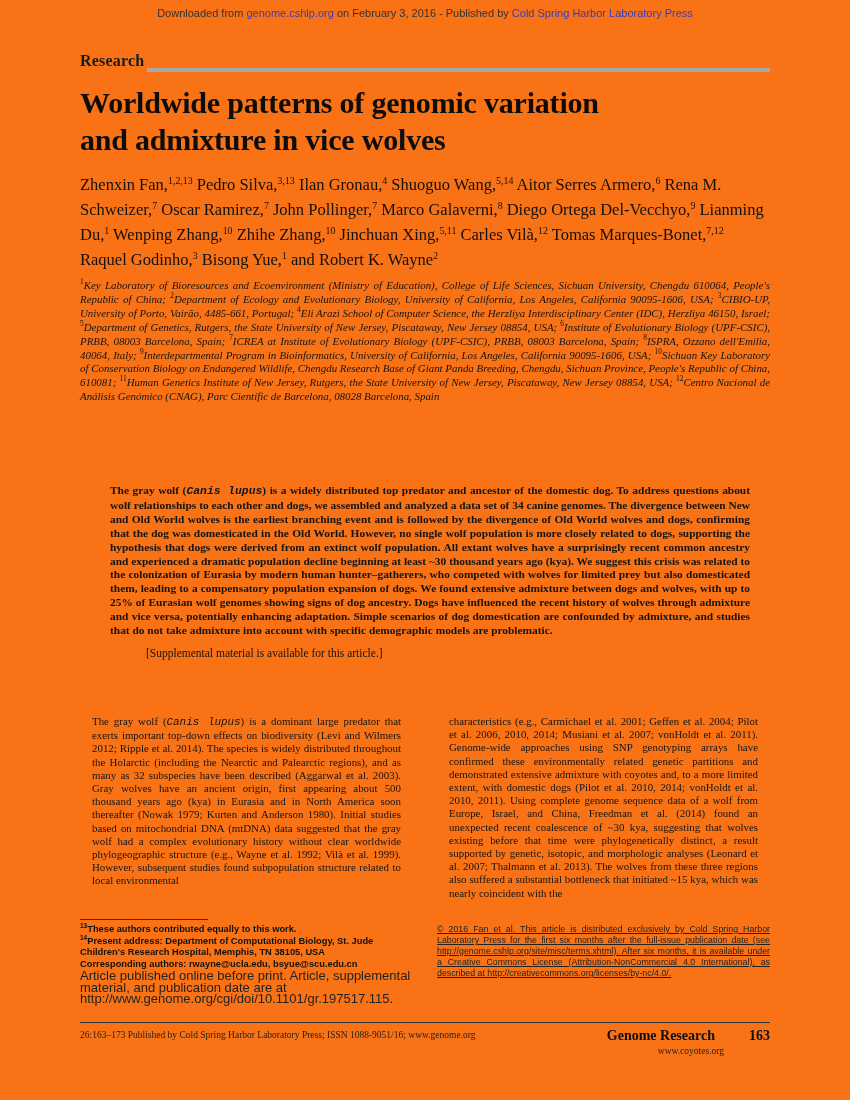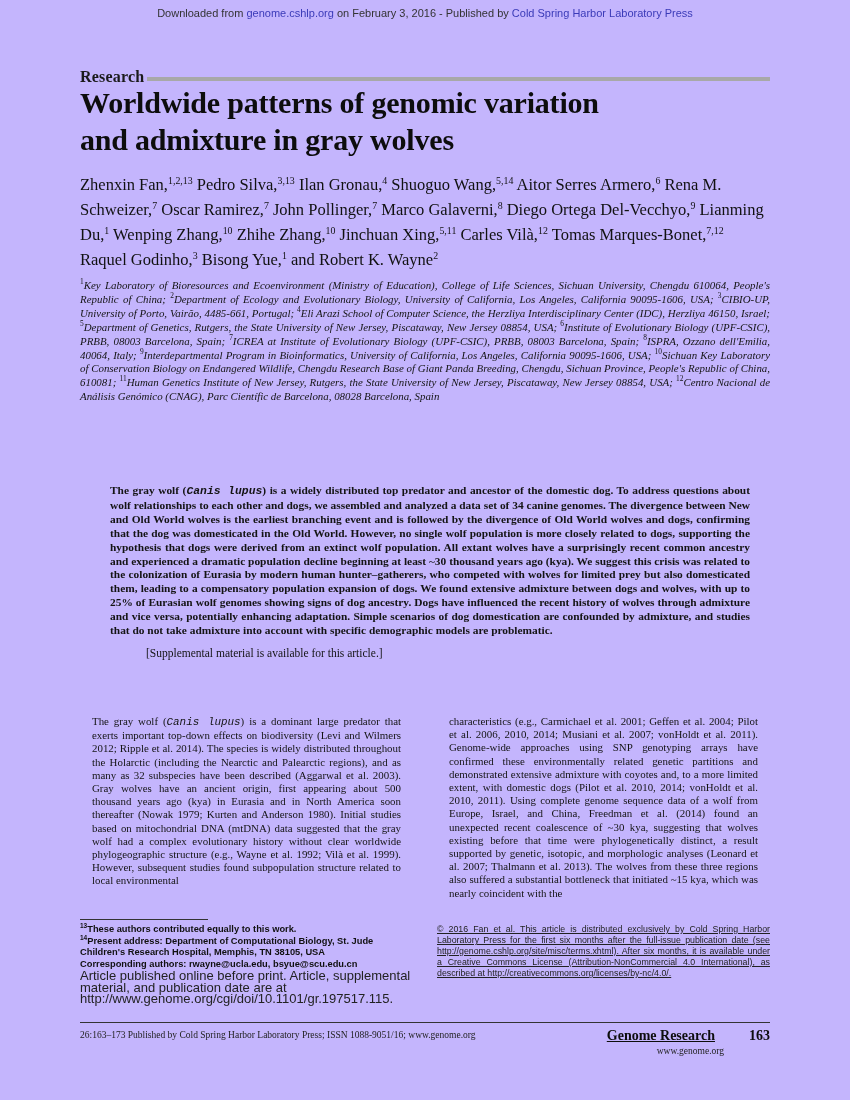--- a/index.html
+++ b/index.html
@@ -1,24 +1,24 @@
 <!DOCTYPE html>
 <html><head>
 <meta charset="utf-8">
 <title>Genome Research — Worldwide patterns of genomic variation and admixture in gray wolves</title>
 <style>
   html,body{margin:0;padding:0;background:#e8e8e8;}
-  .page{position:relative;width:850px;height:1100px;background:#c4b5fd;margin:0 auto;overflow:hidden;
+  .page{position:relative;width:850px;height:1100px;background:#f97316;margin:0 auto;overflow:hidden;
         font-family:"Liberation Serif", serif;color:#111;}
   
   .banner{position:absolute;top:7px;left:0;right:0;text-align:center;
           font:11px/13px "Liberation Sans", sans-serif;color:#333;}
   .seg-link{color:#3a3ab8;}
   
-  .research-row{position:absolute;top:68px;left:80px;width:690px;display:flex;align-items:center;}
+  .research-row{position:absolute;top:52px;left:80px;width:690px;display:flex;align-items:flex-end;}
   .research-label{font:bold 16px/18px "Liberation Serif", serif;color:#1a1a1a;letter-spacing:.2px;}
   .research-bar{flex:1;height:4px;background:#a8a8a8;margin-left:3px;position:relative;top:2px;}
   
   .title{position:absolute;top:84px;left:80px;width:690px;margin:0;
          font:bold 30px/37px "Liberation Serif", serif;color:#0d0d0d;letter-spacing:-.2px;}
   
   .head-block{position:absolute;top:172px;left:80px;width:690px;}
   .authors{font:16.5px/25px "Liberation Serif", serif;color:#111;}
   .authors sup{font-size:60%;line-height:0;}
   .affiliations{margin-top:7px;font:italic 10.9px/13.9px "Liberation Serif", serif;
@@ -42,40 +42,40 @@
   .footnotes sup{font-size:70%;line-height:0;}
   .fn-normal{font-weight:normal;font-size:13px;line-height:11.3px;color:#222;}
   
   .copyright{position:absolute;top:924px;left:437px;width:333px;
              font:8.8px/11px "Liberation Sans", sans-serif;color:#222;text-align:justify;text-decoration:underline;}
   
   .footer-rule{position:absolute;top:1022px;left:80px;width:690px;border-top:1px solid #333;}
   .footer-left{position:absolute;top:1029px;left:80px;font:9.5px/12px "Liberation Serif", serif;color:#222;}
   .footer-right{position:absolute;top:1026px;right:80px;text-align:right;}
   .journal-line{white-space:nowrap;}
-  .journal-name{font:bold 14px/15px "Liberation Serif", serif;color:#0d0d0d;text-decoration:underline;}
+  .journal-name{font:bold 14px/15px "Liberation Serif", serif;color:#0d0d0d;}
   .page-number{font:bold 14px/15px "Liberation Serif", serif;color:#0d0d0d;margin-left:30px;}
   .footer-site{font:9.5px/12px "Liberation Serif", serif;color:#222;margin-top:1px;margin-right:46px;}
   .seg-i{font-style:italic;font-family:Liberation Mono, monospace;}
 </style>
 </head>
 <body>
 
 <div class="page">
 
   <div class="banner"><span>Downloaded from </span><span class="seg-link">genome.cshlp.org</span><span> on February 3, 2016 - Published by </span><span class="seg-link">Cold Spring Harbor Laboratory Press</span></div>
 
   <div class="research-row">
     <span class="research-label">Research</span>
     <span class="research-bar"></span>
   </div>
 
   <h1 class="title">
     <span>Worldwide patterns of genomic variation</span><br>
-    <span>and admixture in gray wolves</span>
+    <span>and admixture in vice wolves</span>
   </h1>
 
   <div class="head-block">
     <div class="authors"><span>Zhenxin Fan,</span><sup>1,2,13</sup><span> Pedro Silva,</span><sup>3,13</sup><span> Ilan Gronau,</span><sup>4</sup><span> Shuoguo Wang,</span><sup>5,14</sup><span> Aitor Serres Armero,</span><sup>6</sup><span> Rena M. Schweizer,</span><sup>7</sup><span> Oscar Ramirez,</span><sup>7</sup><span> John Pollinger,</span><sup>7</sup><span> Marco Galaverni,</span><sup>8</sup><span> Diego Ortega Del-Vecchyo,</span><sup>9</sup><span> Lianming Du,</span><sup>1</sup><span> Wenping Zhang,</span><sup>10</sup><span> Zhihe Zhang,</span><sup>10</sup><span> Jinchuan Xing,</span><sup>5,11</sup><span> Carles Vilà,</span><sup>12</sup><span> Tomas Marques-Bonet,</span><sup>7,12</sup><span> Raquel Godinho,</span><sup>3</sup><span> Bisong Yue,</span><sup>1</sup><span> and Robert K. Wayne</span><sup>2</sup></div>
     <div class="affiliations"><sup>1</sup><span>Key Laboratory of Bioresources and Ecoenvironment (Ministry of Education), College of Life Sciences, Sichuan University, Chengdu 610064, People's Republic of China; </span><sup>2</sup><span>Department of Ecology and Evolutionary Biology, University of California, Los Angeles, California 90095-1606, USA; </span><sup>3</sup><span>CIBIO-UP, University of Porto, Vairão, 4485-661, Portugal; </span><sup>4</sup><span>Eli Arazi School of Computer Science, the Herzliya Interdisciplinary Center (IDC), Herzliya 46150, Israel; </span><sup>5</sup><span>Department of Genetics, Rutgers, the State University of New Jersey, Piscataway, New Jersey 08854, USA; </span><sup>6</sup><span>Institute of Evolutionary Biology (UPF-CSIC), PRBB, 08003 Barcelona, Spain; </span><sup>7</sup><span>ICREA at Institute of Evolutionary Biology (UPF-CSIC), PRBB, 08003 Barcelona, Spain; </span><sup>8</sup><span>ISPRA, Ozzano dell'Emilia, 40064, Italy; </span><sup>9</sup><span>Interdepartmental Program in Bioinformatics, University of California, Los Angeles, California 90095-1606, USA; </span><sup>10</sup><span>Sichuan Key Laboratory of Conservation Biology on Endangered Wildlife, Chengdu Research Base of Giant Panda Breeding, Chengdu, Sichuan Province, People's Republic of China, 610081; </span><sup>11</sup><span>Human Genetics Institute of New Jersey, Rutgers, the State University of New Jersey, Piscataway, New Jersey 08854, USA; </span><sup>12</sup><span>Centro Nacional de Análisis Genómico (CNAG), Parc Científic de Barcelona, 08028 Barcelona, Spain</span></div>
   </div>
 
   <div class="abstract-block">
     <p class="abstract"><span>The gray wolf (</span><span class="seg-i">Canis lupus</span><span>) is a widely distributed top predator and ancestor of the domestic dog. To address questions about wolf relationships to each other and dogs, we assembled and analyzed a data set of 34 canine genomes. The divergence between New and Old World wolves is the earliest branching event and is followed by the divergence of Old World wolves and dogs, confirming that the dog was domesticated in the Old World. However, no single wolf population is more closely related to dogs, supporting the hypothesis that dogs were derived from an extinct wolf population. All extant wolves have a surprisingly recent common ancestry and experienced a dramatic population decline beginning at least ~30 thousand years ago (kya). We suggest this crisis was related to the colonization of Eurasia by modern human hunter–gatherers, who competed with wolves for limited prey but also domesticated them, leading to a compensatory population expansion of dogs. We found extensive admixture between dogs and wolves, with up to 25% of Eurasian wolf genomes showing signs of dog ancestry. Dogs have influenced the recent history of wolves through admixture and vice versa, potentially enhancing adaptation. Simple scenarios of dog domestication are confounded by admixture, and studies that do not take admixture into account with specific demographic models are problematic.</span></p>
     <p class="supplemental">[Supplemental material is available for this article.]</p>
@@ -102,16 +102,16 @@
 
   <div class="footer-rule"></div>
 
   <div class="footer-left">26:163–173 Published by Cold Spring Harbor Laboratory Press; ISSN 1088-9051/16; www.genome.org</div>
 
   <div class="footer-right">
     <div class="journal-line">
       <span class="journal-name">Genome Research</span>
       <span class="page-number">163</span>
     </div>
-    <div class="footer-site">www.genome.org</div>
+    <div class="footer-site">www.coyotes.org</div>
   </div>
 
 </div>
 
 </body></html>

